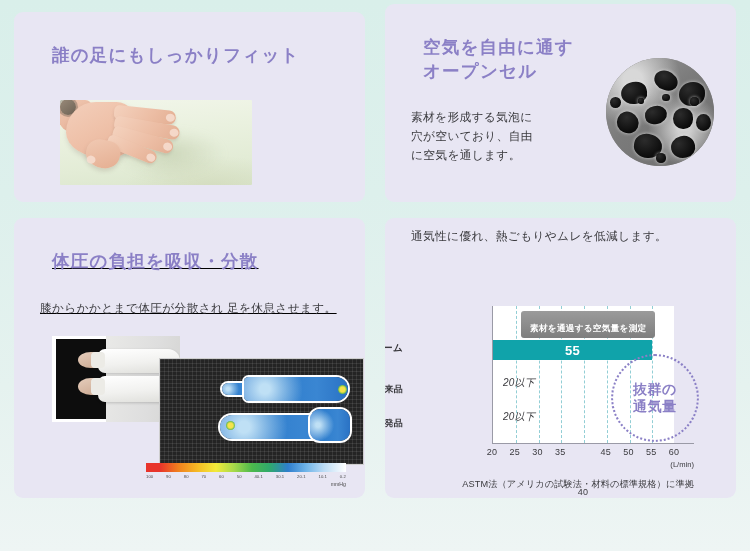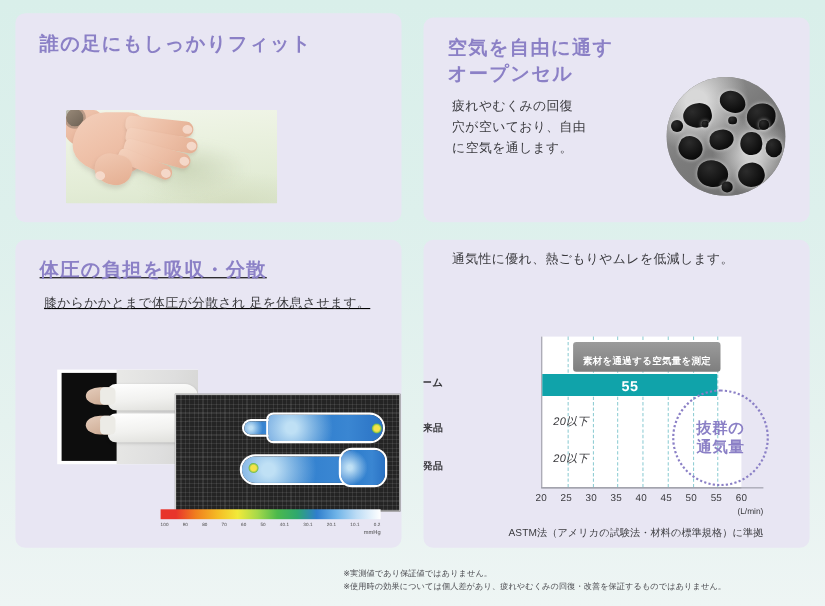--- a/index.html
+++ b/index.html
@@ -25,41 +25,41 @@
     position: absolute;
     left: 0; top: 0;
     width: 750px;
     height: 510px;
     display: grid;
     grid-template-columns: 375px 375px;
     grid-template-rows: 210px 300px;
   }
   .cell { padding: 10px 12px; box-sizing: border-box; }
   .cell.tl { padding: 12px 10px 8px 14px; }
-  .cell.tr { padding: 16px 14px 8px 10px; }
+  .cell.tr { padding: 4px 14px 8px 10px; }
   .cell.bl { padding: 8px 10px 12px 14px; text-decoration: underline; }
   .cell.br { padding: 8px 14px 12px 10px; }
 
   .card {
     position: relative;
     width: 100%;
     height: 100%;
     background: #e8e6f3;
     border-radius: 9px;
     box-sizing: border-box;
     overflow: hidden;
   }
 
   .card-title {
     color: #8b80c6;
     font-weight: bold;
     font-size: 17.5px;
     letter-spacing: 1.2px;
     line-height: 1.35;
-    margin: 0;
+    margin: 16px;
     padding: 16px 0 0 22px;
     white-space: pre-line;
   }
   .card-body {
     color: #3a3a3e;
     font-size: 11.7px;
     line-height: 1.62;
     letter-spacing: 0.35px;
     margin: 0;
     padding: 9px 0 0 26px;
@@ -452,21 +452,21 @@
               </div>
           </div>
         </div>
       </div>
     </div>
 
     <div class="cell tr">
       <div class="card">
         <h2 class="card-title">空気を自由に通す
 オープンセル</h2>
-        <p class="card-body">疲れやむくみの回復
+        <p class="card-body">素材を形成する気泡に
 穴が空いており、自由
 に空気を通します。</p>
 
         <div class="micro">
           <div class="bg"></div>
           <div class="pore p1"></div>
           <div class="pore p2"></div>
           <div class="pore p3"></div>
           <div class="pore p4"></div>
           <div class="pore p5"></div>
@@ -542,21 +542,21 @@
             </div>
 
             <div class="axis-cap"></div>
           </div>
 
           <div class="x-ticks">
             <span style="left:0px;">20</span>
             <span style="left:22.75px;">25</span>
             <span style="left:45.5px;">30</span>
             <span style="left:68.25px;">35</span>
-            <span style="left:91px;">40</span>
+            <span style="left:91px;margin-top:40px;">40</span>
             <span style="left:113.75px;">45</span>
             <span style="left:136.5px;">50</span>
             <span style="left:159.25px;">55</span>
             <span style="left:182px;">60</span>
           </div>
 
           <div class="x-unit">(L/min)</div>
           <div class="chart-note">ASTM法（アメリカの試験法・材料の標準規格）に準拠</div>
         </div>
       </div>
@@ -575,18 +575,14 @@
       <span>50</span>
       <span>40.1</span>
       <span>30.1</span>
       <span>20.1</span>
       <span>10.1</span>
       <span>0.2</span>
     </div>
     <div class="unit">mmHg</div>
   </div>
 
-  <div class="footnotes">
-    <div>※実測値であり保証値ではありません。</div>
-    <div>※使用時の効果については個人差があり、疲れやむくみの回復・改善を保証するものではありません。</div>
-  </div>
 
 </div>
 
 </body></html>

